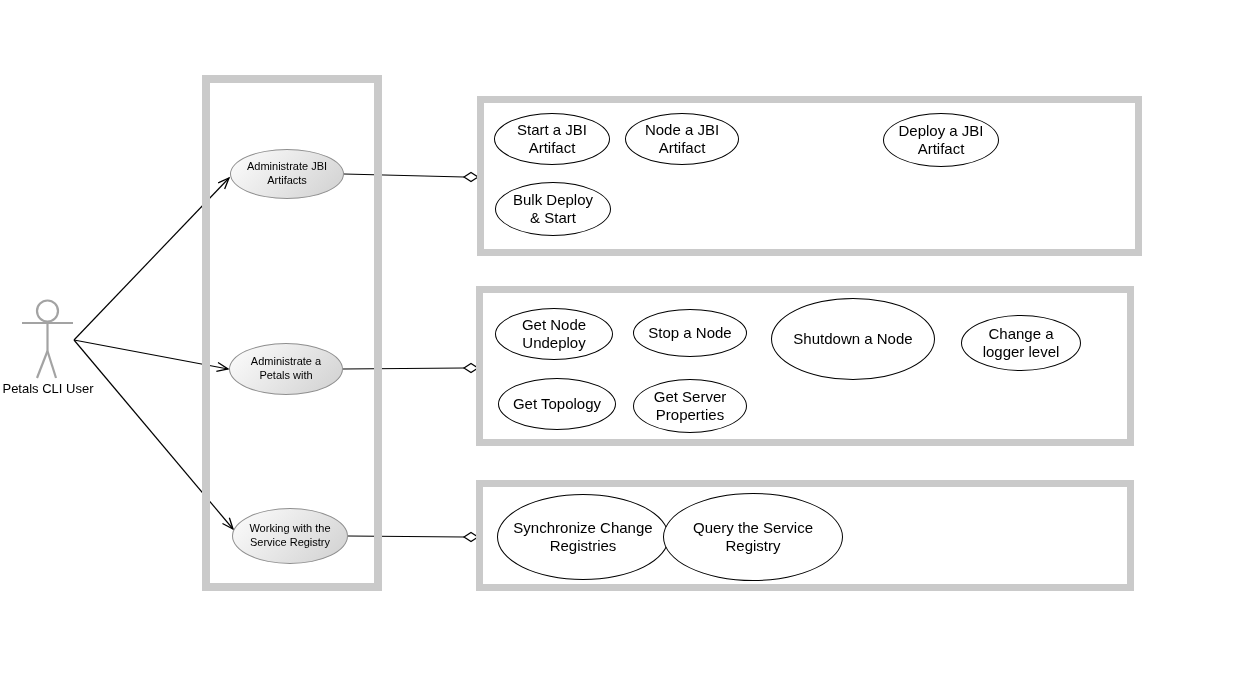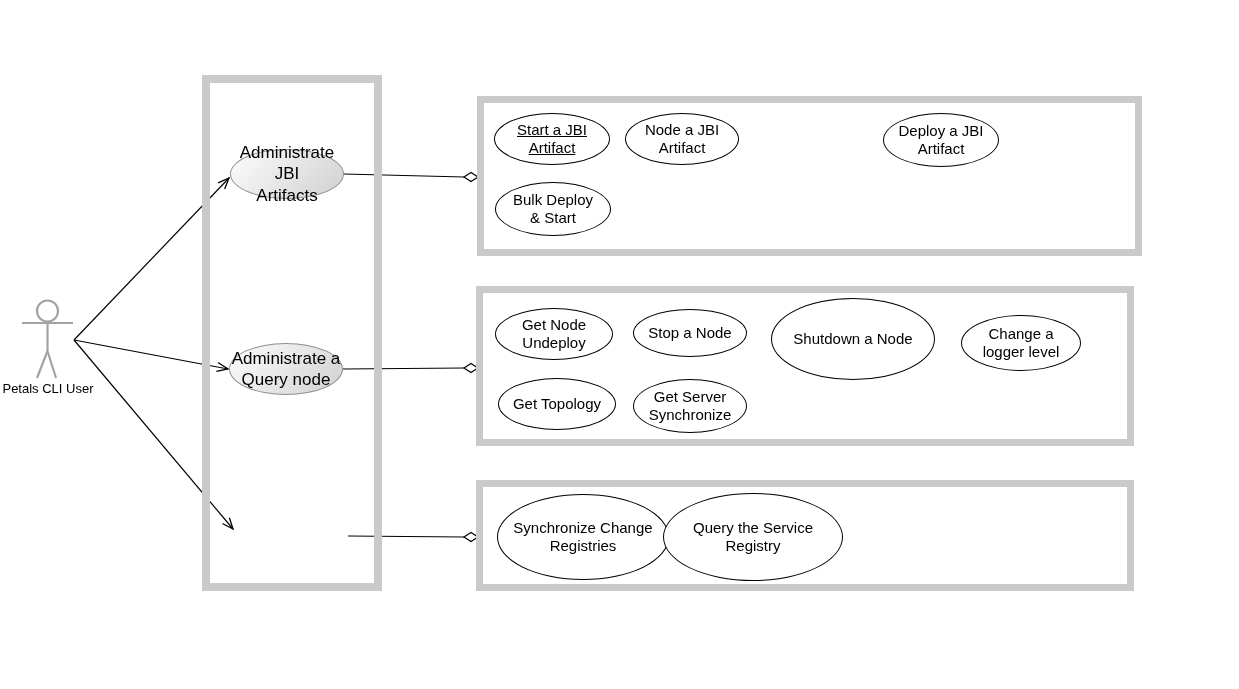--- a/index.html
+++ b/index.html
@@ -27,21 +27,21 @@
     background:#ffffff;
     display:flex;align-items:center;justify-content:center;
     text-align:center;
     white-space:pre-line;
     font-size:15px;line-height:1.18;color:#000;
     z-index:2;
   }
   .goal{
     border:1px solid #8f8f8f;
     background:linear-gradient(135deg,#fdfdfd 0%,#e9e9e9 45%,#d0d0d0 100%);
-    font-size:17px;line-height:1.25;
+    font-size:11px;line-height:1.25;
   }
   .actor-label{
     position:absolute;
     text-align:center;
     font-size:13px;color:#000;
     z-index:2;
   }
 </style>
 </head>
 <body>
@@ -79,42 +79,44 @@
     </g>
   </svg>
 
   <div class="actor-label" style="left:-2px;top:381px;width:100px;">Petals CLI User</div>
 
   <div class="frame tall" style="left:202px;top:75px;width:180px;height:516px;"></div>
 
   <div class="uc goal" style="left:230px;top:149px;width:114px;height:50px;">Administrate JBI
 Artifacts</div>
   <div class="uc goal" style="left:229px;top:343px;width:114px;height:52px;">Administrate a
-Query node</div>
+Petals with</div>
+  <div class="uc goal" style="left:232px;top:508px;width:116px;height:56px;">Working with the
+Service Registry</div>
 
   <div class="frame" style="left:477px;top:96px;width:665px;height:160px;"></div>
-  <div class="uc" style="left:494px;top:113px;width:116px;height:52px;text-decoration:underline;">Start a JBI
+  <div class="uc" style="left:494px;top:113px;width:116px;height:52px;">Start a JBI
 Artifact</div>
   <div class="uc" style="left:625px;top:113px;width:114px;height:52px;">Node a JBI
 Artifact</div>
   <div class="uc" style="left:883px;top:113px;width:116px;height:54px;">Deploy a JBI
 Artifact</div>
   <div class="uc" style="left:495px;top:182px;width:116px;height:54px;">Bulk Deploy
 &amp; Start</div>
 
   <div class="frame" style="left:476px;top:286px;width:658px;height:160px;"></div>
   <div class="uc" style="left:495px;top:308px;width:118px;height:52px;">Get Node
 Undeploy</div>
   <div class="uc" style="left:771px;top:298px;width:164px;height:82px;">Shutdown a Node</div>
   <div class="uc" style="left:633px;top:309px;width:114px;height:48px;">Stop a Node</div>
   <div class="uc" style="left:498px;top:378px;width:118px;height:52px;">Get Topology</div>
   <div class="uc" style="left:961px;top:315px;width:120px;height:56px;">Change a
 logger level</div>
   <div class="uc" style="left:633px;top:379px;width:114px;height:54px;">Get Server
-Synchronize</div>
+Properties</div>
 
   <div class="frame" style="left:476px;top:480px;width:658px;height:111px;"></div>
   <div class="uc" style="left:497px;top:494px;width:172px;height:86px;">Synchronize Change
 Registries</div>
   <div class="uc" style="left:663px;top:493px;width:180px;height:88px;">Query the Service
 Registry</div>
 
 </div>
 
 </body></html>

